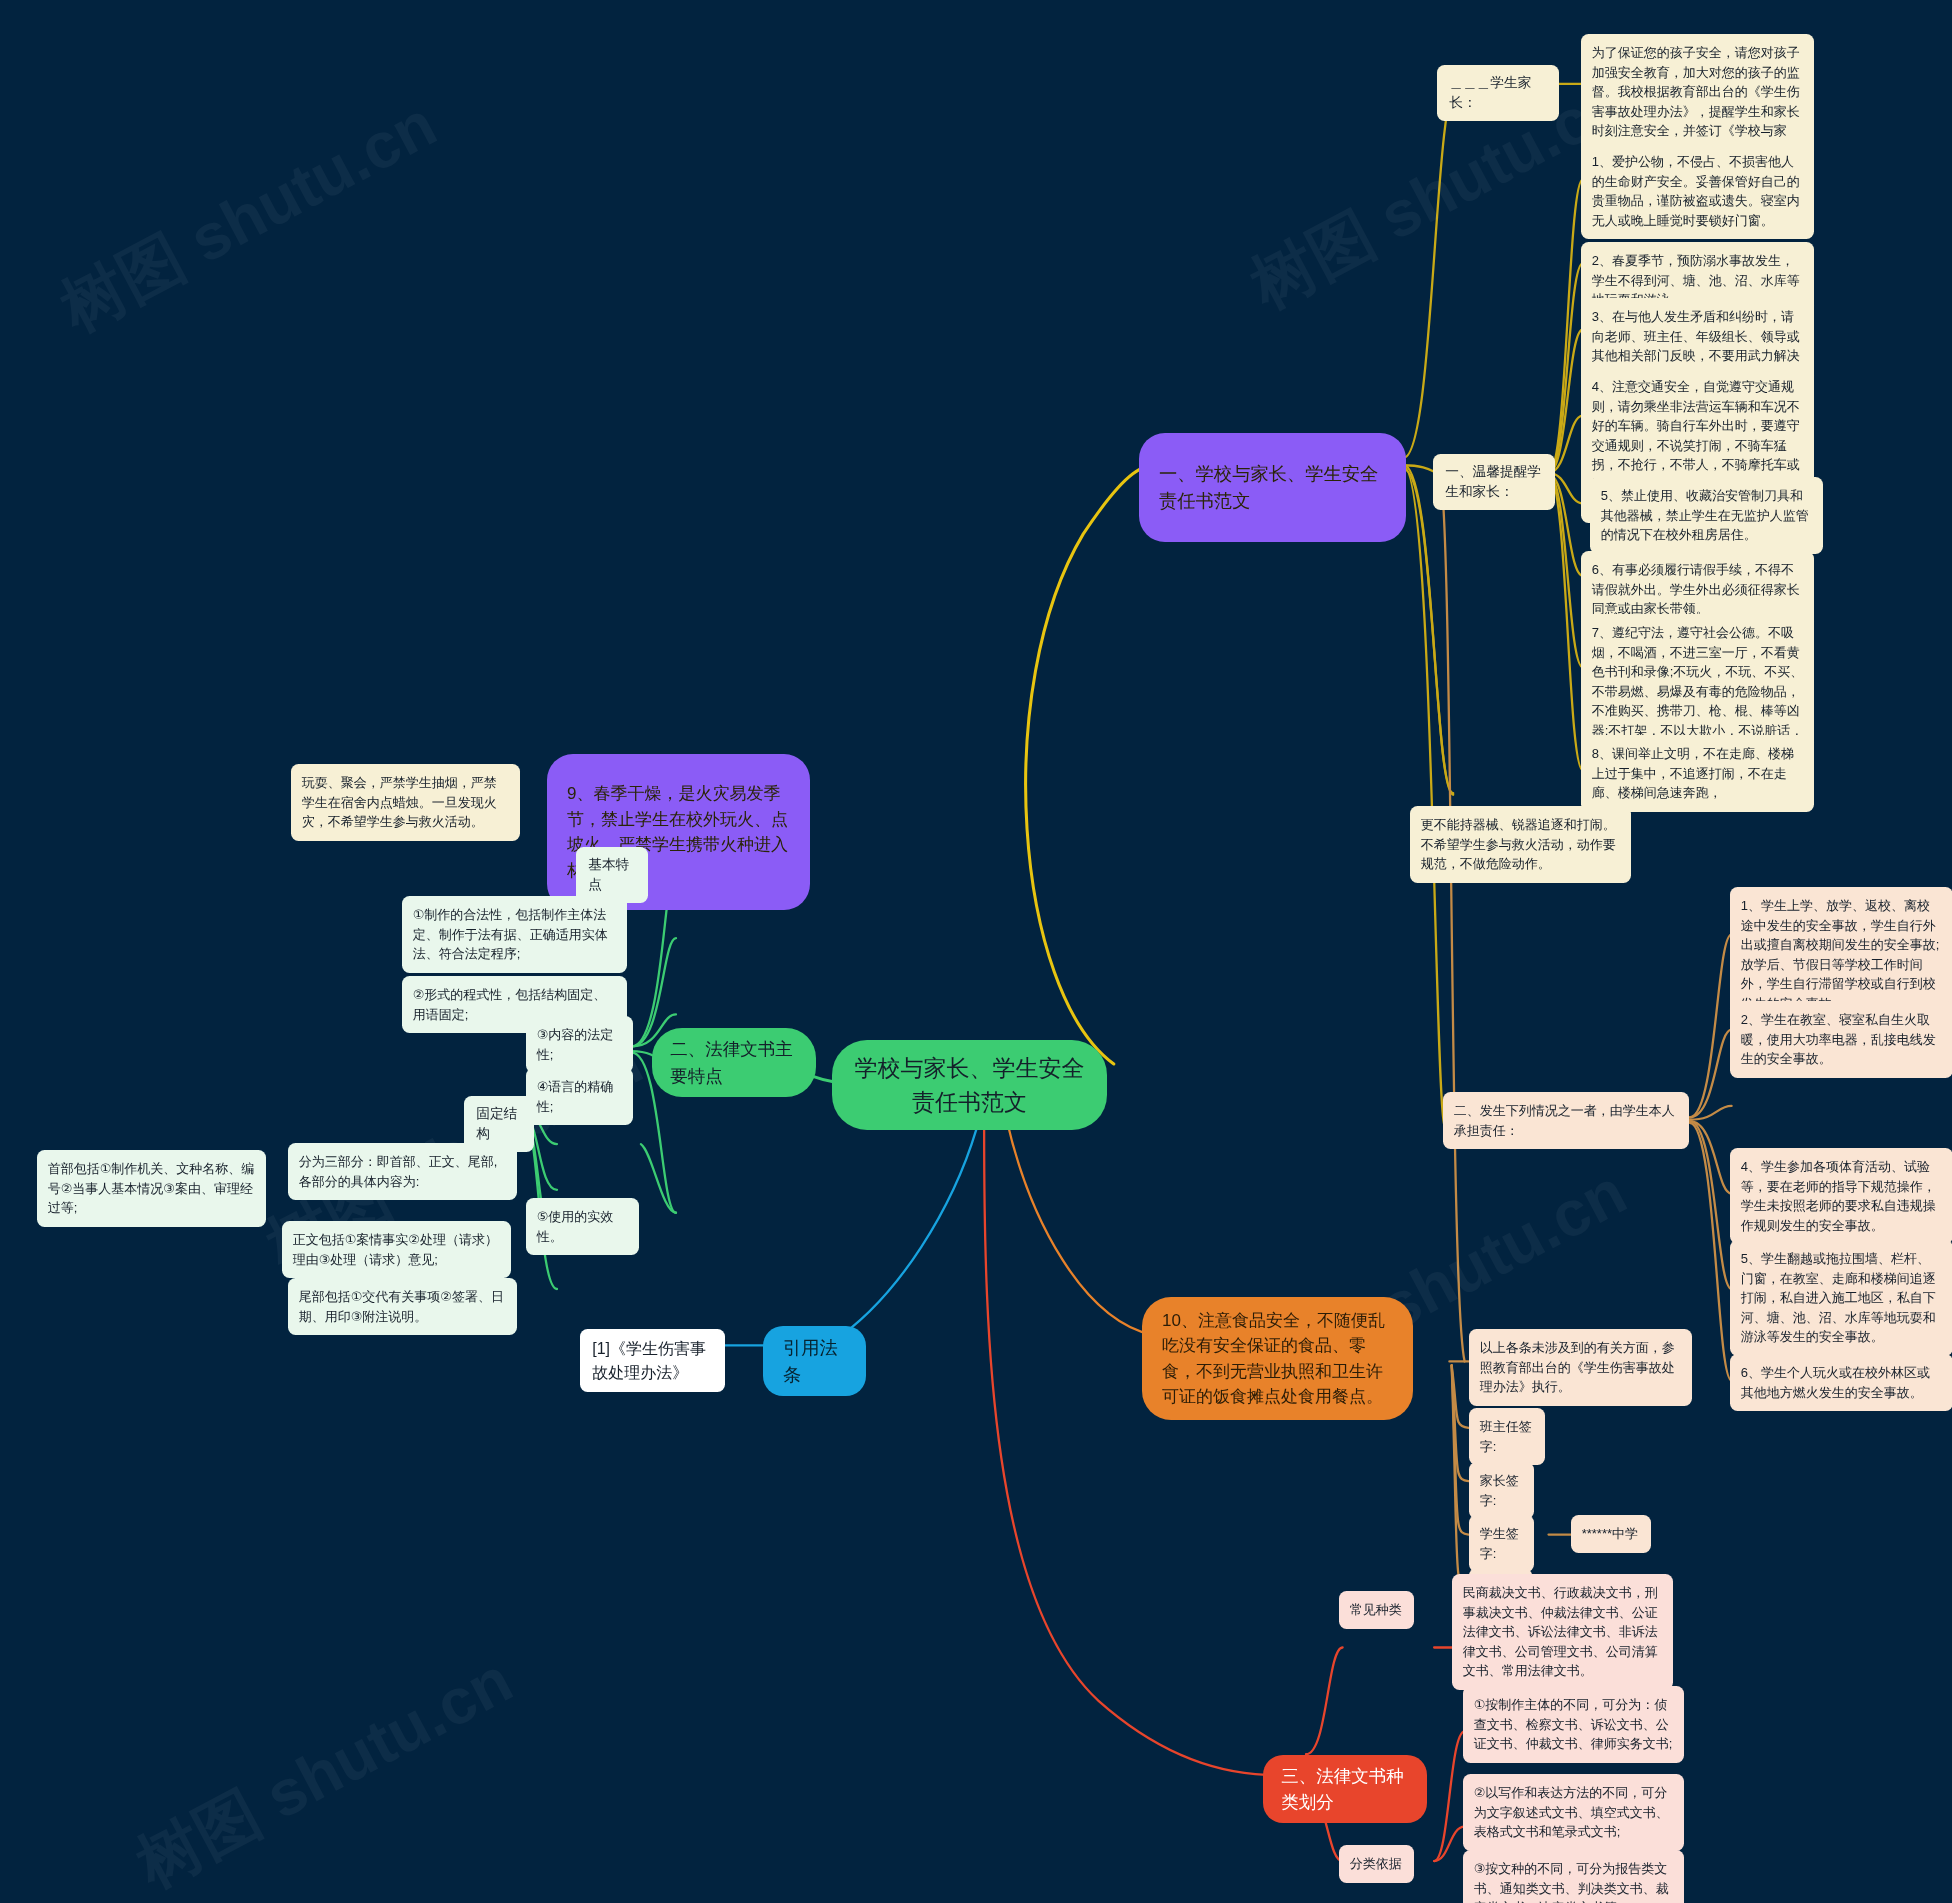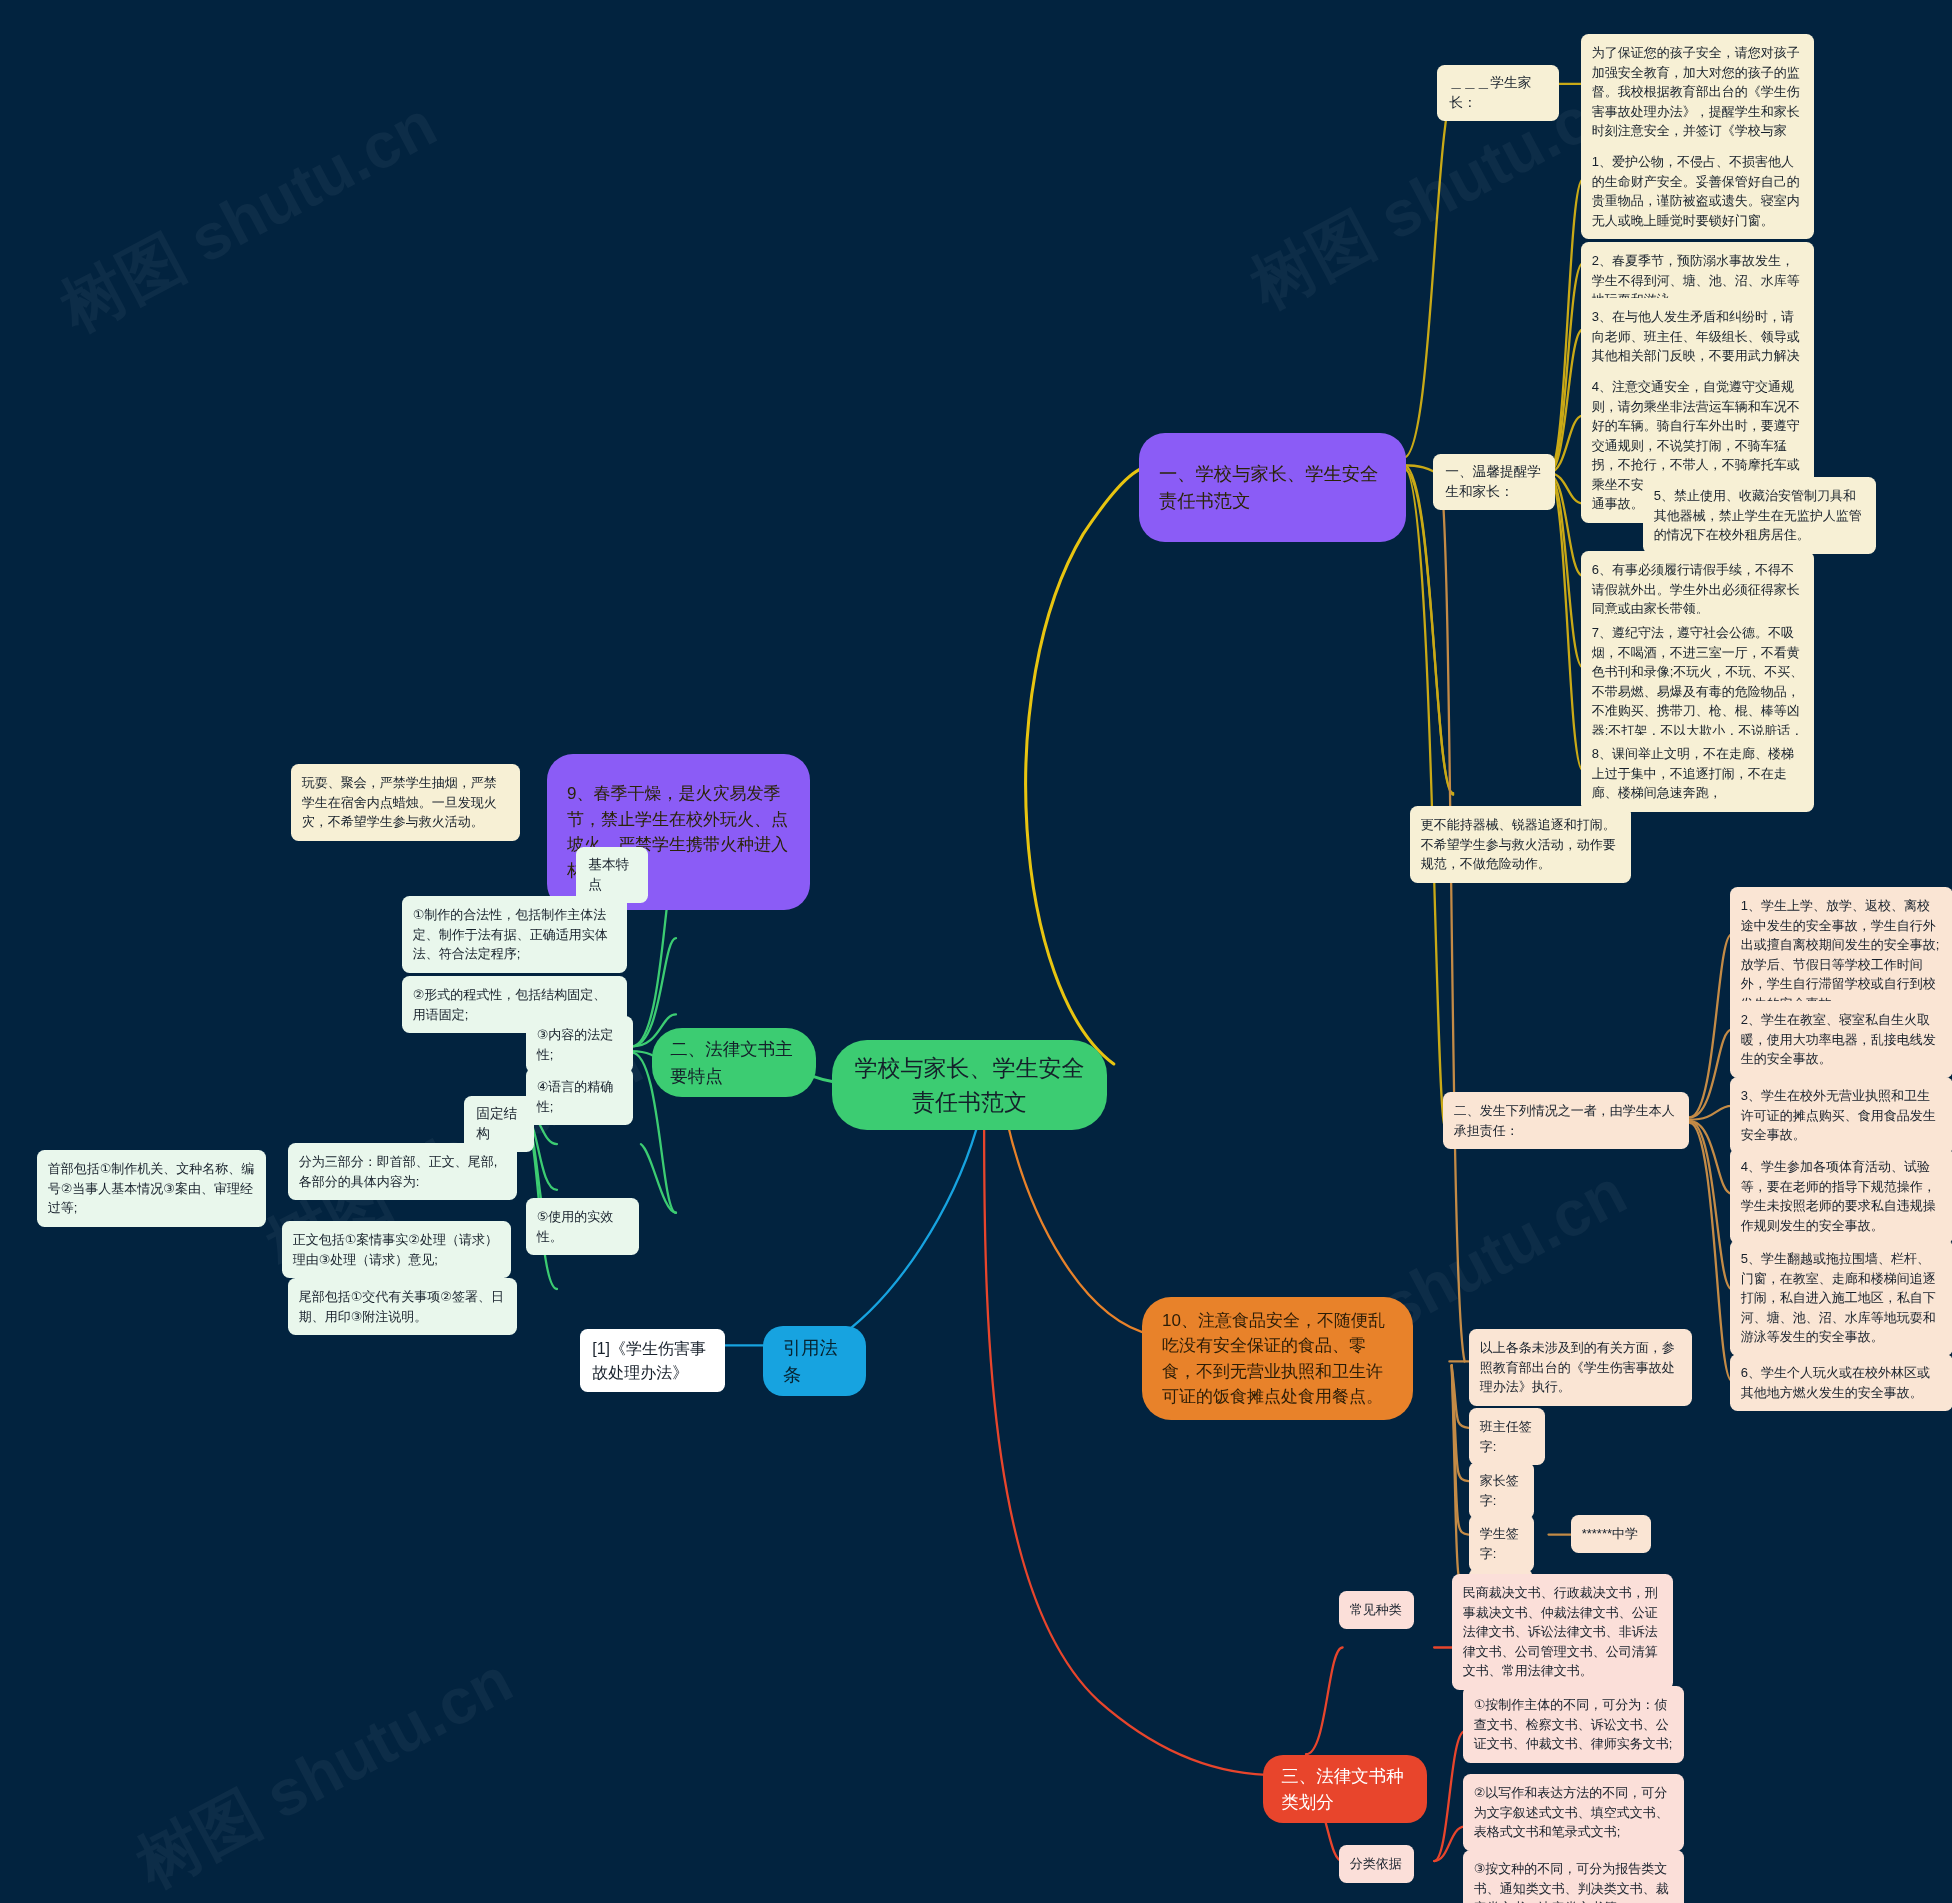--- a/index.html
+++ b/index.html
@@ -168,21 +168,21 @@
   </div>
 
   <div class="node leaf-yellow" style="left:1581px; top:143px; width:233px;">
     <span>1、爱护公物，不侵占、不损害他人的生命财产安全。妥善保管好自己的贵重物品，谨防被盗或遗失。寝室内无人或晚上睡觉时要锁好门窗。</span></div>
   <div class="node leaf-yellow" style="left:1581px; top:242px; width:233px;">
     <span>2、春夏季节，预防溺水事故发生，学生不得到河、塘、池、沼、水库等地玩耍和游泳。</span></div>
   <div class="node leaf-yellow" style="left:1581px; top:298px; width:233px;">
     <span>3、在与他人发生矛盾和纠纷时，请向老师、班主任、年级组长、领导或其他相关部门反映，不要用武力解决问题。</span></div>
   <div class="node leaf-yellow" style="left:1581px; top:368px; width:233px;">
     <span>4、注意交通安全，自觉遵守交通规则，请勿乘坐非法营运车辆和车况不好的车辆。骑自行车外出时，要遵守交通规则，不说笑打闹，不骑车猛拐，不抢行，不带人，不骑摩托车或乘坐不安全的车辆外出，避免发生交通事故。</span></div>
-  <div class="node leaf-yellow" style="left:1643px; top:477px; width:233px;">
+  <div class="node leaf-yellow" style="left:1590px; top:477px; width:233px;">
     <span>5、禁止使用、收藏治安管制刀具和其他器械，禁止学生在无监护人监管的情况下在校外租房居住。</span></div>
   <div class="node leaf-yellow" style="left:1581px; top:551px; width:233px;">
     <span>6、有事必须履行请假手续，不得不请假就外出。学生外出必须征得家长同意或由家长带领。</span></div>
   <div class="node leaf-yellow" style="left:1581px; top:614px; width:233px;">
     <span>7、遵纪守法，遵守社会公德。不吸烟，不喝酒，不进三室一厅，不看黄色书刊和录像;不玩火，不玩、不买、不带易燃、易爆及有毒的危险物品，不准购买、携带刀、枪、棍、棒等凶器;不打架，不以大欺小，不说脏话，礼貌待人。</span></div>
   <div class="node leaf-yellow" style="left:1581px; top:735px; width:233px;">
     <span>8、课间举止文明，不在走廊、楼梯上过于集中，不追逐打闹，不在走廊、楼梯间急速奔跑，</span></div>
   <div class="node leaf-yellow" style="left:1410px; top:806px; width:221px;">
     <span>更不能持器械、锐器追逐和打闹。不希望学生参与救火活动，动作要规范，不做危险动作。</span></div>
 
@@ -198,22 +198,20 @@
   </div>
 
   <div class="node leaf-orange" style="left:1443px; top:1092px; width:246px;">
     <span>二、发生下列情况之一者，由学生本人承担责任：</span>
   </div>
 
   <div class="node leaf-orange" style="left:1730px; top:887px; width:223px;">
     <span>1、学生上学、放学、返校、离校途中发生的安全事故，学生自行外出或擅自离校期间发生的安全事故;放学后、节假日等学校工作时间外，学生自行滞留学校或自行到校发生的安全事故。</span></div>
   <div class="node leaf-orange" style="left:1730px; top:1001px; width:223px;align-items:flex-end;">
     <span>2、学生在教室、寝室私自生火取暖，使用大功率电器，乱接电线发生的安全事故。</span></div>
-  <div class="node leaf-orange" style="left:1730px; top:1077px; width:223px;">
-    <span>3、学生在校外无营业执照和卫生许可证的摊点购买、食用食品发生安全事故。</span></div>
   <div class="node leaf-orange" style="left:1730px; top:1148px; width:223px;">
     <span>4、学生参加各项体育活动、试验等，要在老师的指导下规范操作，学生未按照老师的要求私自违规操作规则发生的安全事故。</span></div>
   <div class="node leaf-orange" style="left:1730px; top:1240px; width:223px;">
     <span>5、学生翻越或拖拉围墙、栏杆、门窗，在教室、走廊和楼梯间追逐打闹，私自进入施工地区，私自下河、塘、池、沼、水库等地玩耍和游泳等发生的安全事故。</span></div>
   <div class="node leaf-orange" style="left:1730px; top:1354px; width:223px;">
     <span>6、学生个人玩火或在校外林区或其他地方燃火发生的安全事故。</span></div>
 
   <div class="node leaf-orange" style="left:1469px; top:1329px; width:223px;">
     <span>以上各条未涉及到的有关方面，参照教育部出台的《学生伤害事故处理办法》执行。</span></div>
 

